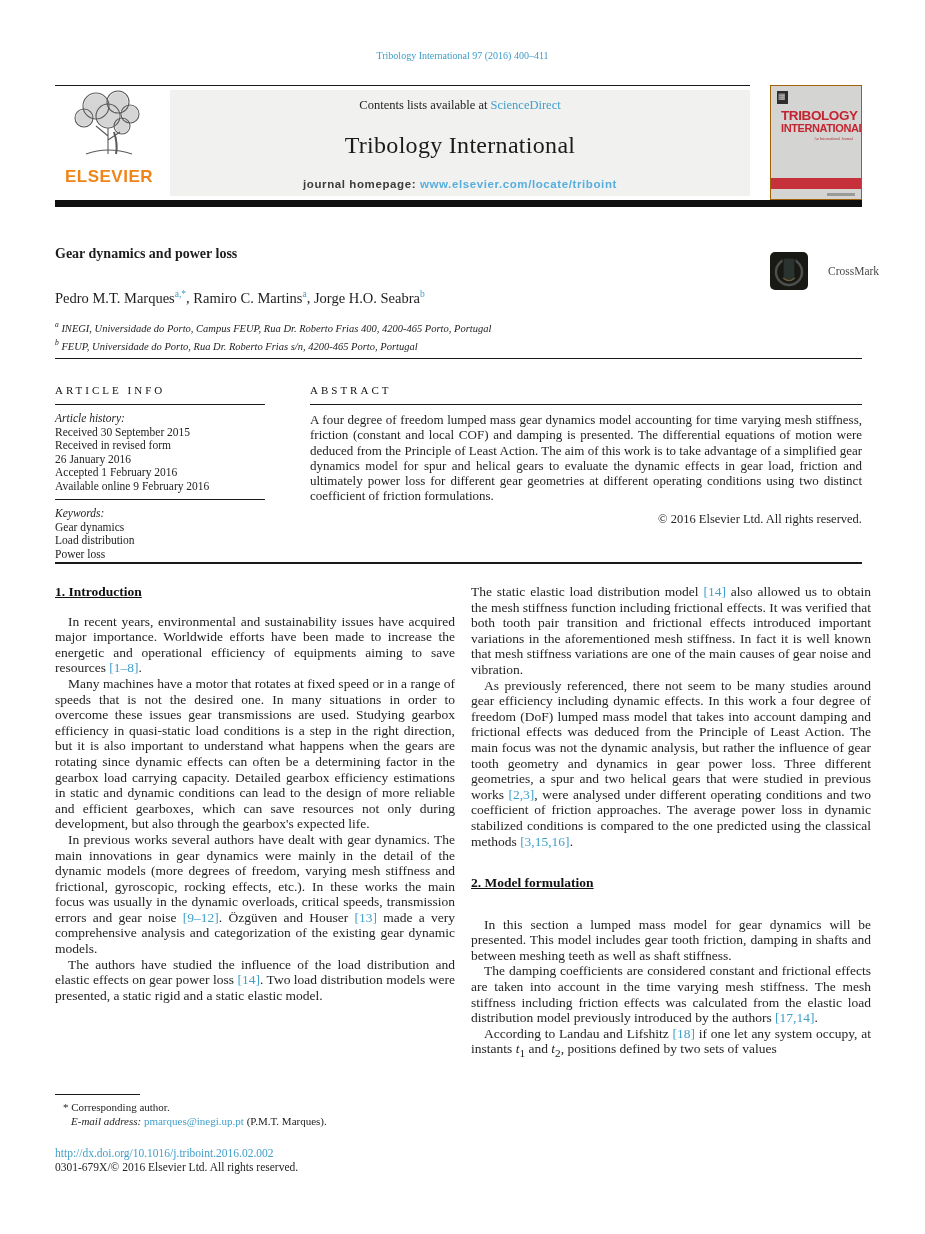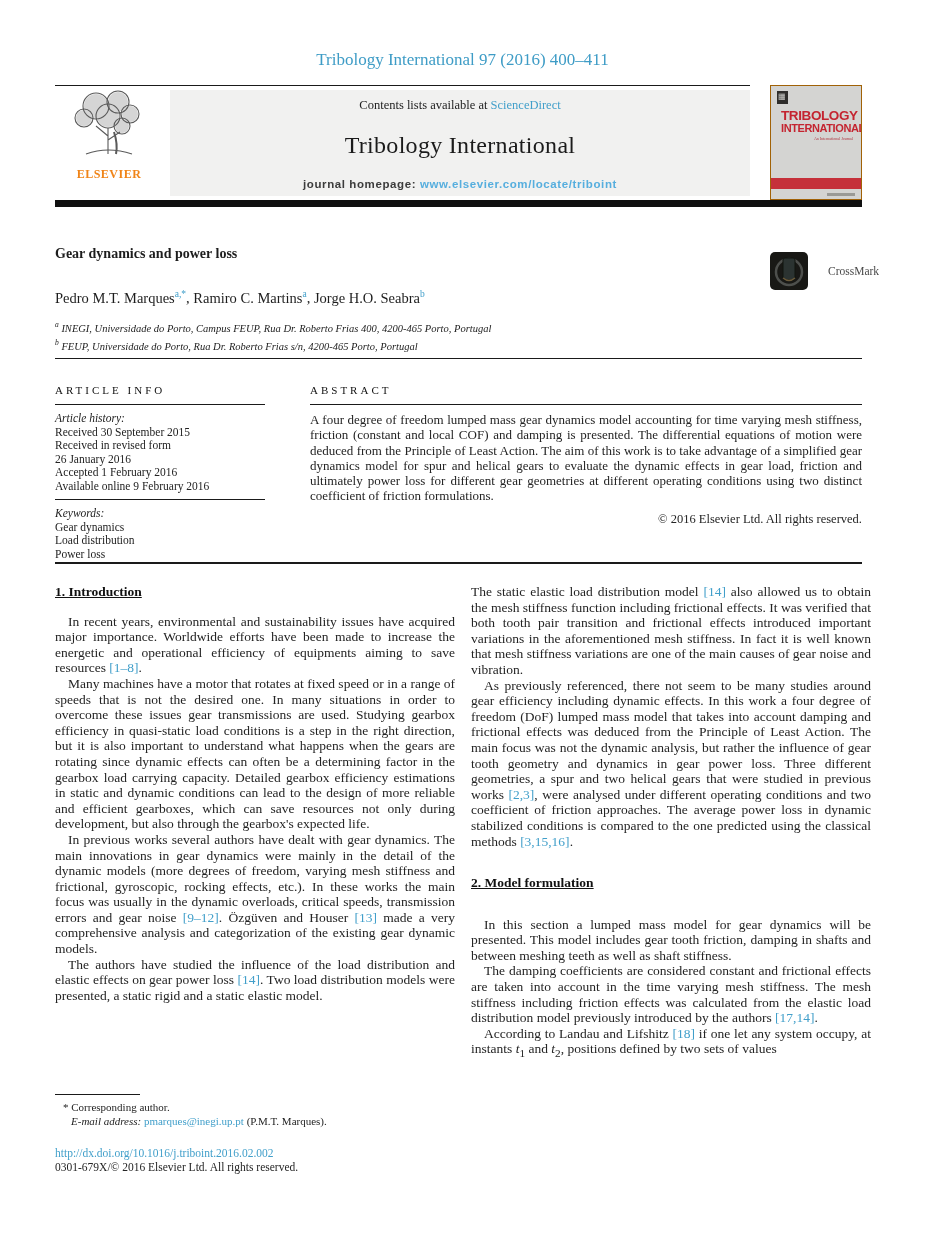--- a/index.html
+++ b/index.html
@@ -7,28 +7,28 @@
   body {
     width:925px; height:1234px; position:relative; overflow:hidden;
     font-family:"Liberation Serif", serif; color:#222;
   }
   .lnk { color:#419fca; }
   a.lnk { text-decoration:none; }
 
   
   .citation {
     position:absolute; top:50px; left:0; width:925px;
-    text-align:center; font-size:17px; color:#3e9cc6;
+    text-align:center; font-size:10px; color:#3e9cc6;
   }
   .top-rule { position:absolute; top:85px; left:55px; width:695px; height:1px; background:#1a1a1a; }
 
   .elsevier-block { position:absolute; top:88px; left:53px; width:112px; height:108px; text-align:center; }
   .elsevier-tree { display:block; margin:0 auto; }
   .elsevier-word {
-    font-family:Liberation Serif, serif; font-size:12px; font-weight:bold;
+    font-family:Liberation Sans, sans-serif; font-size:17px; font-weight:bold;
     color:#f08418; letter-spacing:0.5px; margin-top:1px;
   }
 
   .masthead-box {
     position:absolute; top:90px; left:170px; width:580px; height:106px;
     background:#f1f1f0; display:flex; flex-direction:column;
     justify-content:space-between; align-items:center; padding:8px 0 6px 0;
   }
   .contents-line { font-size:12.5px; color:#222; }
   .journal-title { font-size:24px; color:#1b1b1b; letter-spacing:0.3px; }

